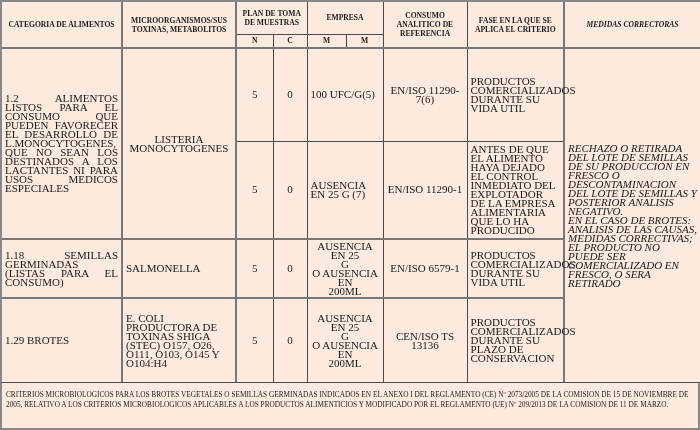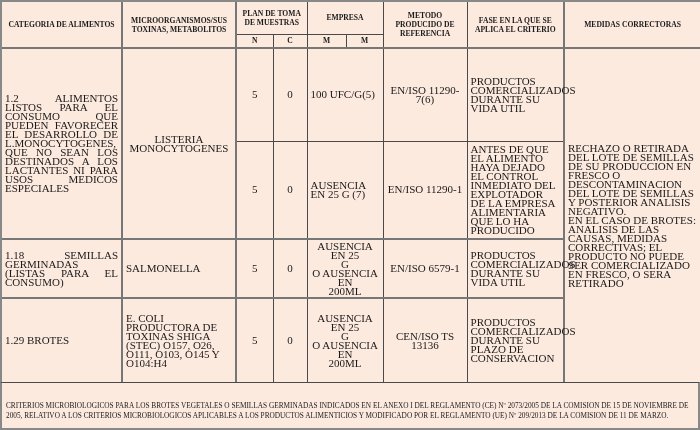--- a/index.html
+++ b/index.html
@@ -1,29 +1,29 @@
 <!DOCTYPE html>
 <html><head>
 <meta charset="utf-8">
 <style>
   html, body { margin:0; padding:0; background:#fdeadf; }
   body { width:700px; height:430px; overflow:hidden; position:relative; font-family:"Liberation Serif","DejaVu Serif",serif; color:#1a1a1a; }
   table.main { position:absolute; left:0; top:0; width:700px; border-collapse:collapse; table-layout:fixed; background:#fdeadf; }
   table.main td, table.main th { border:1px solid #4a4a4a; padding:0 3px; font-size:11px; line-height:9px; vertical-align:middle; }
   table.main th { font-weight:bold; text-align:center; font-size:7.6px; }
   .outer-left { border-left:2px solid #888 !important; }
-  .outer-right { border-right:2px solid #888 !important; }
+  .outer-right { border-right:2px solid #888 !important;font-style:italic; }
   .outer-top { border-top:2px solid #888 !important; }
   .thick-col { border-left:2px solid #777 !important; }
   .thick-row { border-top:2px solid #777 !important; }
   .ital { }
   .center { text-align:center; }
   .justify { text-align:justify;font-family:Liberation Serif, serif; }
   .left { text-align:left; }
-  .footer { position:absolute; left:0; top:382px; width:700px; height:48px; box-sizing:border-box; border:2px solid #888; border-top:1px solid #4a4a4a; background:#fdeadf; font-size:7.3px; line-height:9.5px; padding:18px 4px; }
+  .footer { position:absolute; left:0; top:382px; width:700px; height:48px; box-sizing:border-box; border:2px solid #888; border-top:1px solid #4a4a4a; background:#fdeadf; font-size:7.3px; line-height:9.5px; padding:7px 4px; }
 </style>
 </head>
 <body>
 
 <table class="main">
   <colgroup>
     <col style="width:121px">
       <col style="width:114px">
       <col style="width:37px">
       <col style="width:34px">
@@ -32,21 +32,21 @@
       <col style="width:84px">
       <col style="width:97px">
       <col style="width:137px">
   </colgroup>
   <tbody>
       <tr style="height:33px">
     <th rowspan="2" class="outer-left outer-top">CATEGORIA DE ALIMENTOS</th>
     <th rowspan="2" class="ital outer-top thick-col">MICROORGANISMOS/SUS TOXINAS, METABOLITOS</th>
     <th colspan="2" class="outer-top thick-col">PLAN DE TOMA DE MUESTRAS</th>
     <th colspan="2" class="outer-top">EMPRESA</th>
-    <th rowspan="2" class="outer-top">METODO PRODUCIDO DE REFERENCIA</th>
+    <th rowspan="2" class="outer-top">CONSUMO ANALITICO DE REFERENCIA</th>
     <th rowspan="2" class="outer-top">FASE EN LA QUE SE APLICA EL CRITERIO</th>
     <th rowspan="2" class="outer-top outer-right thick-col">MEDIDAS CORRECTORAS</th>
   </tr>
   <tr style="height:14px">
     <th class="thick-col">N</th>
     <th>C</th>
     <th>M</th>
     <th>M</th>
   </tr>
 

